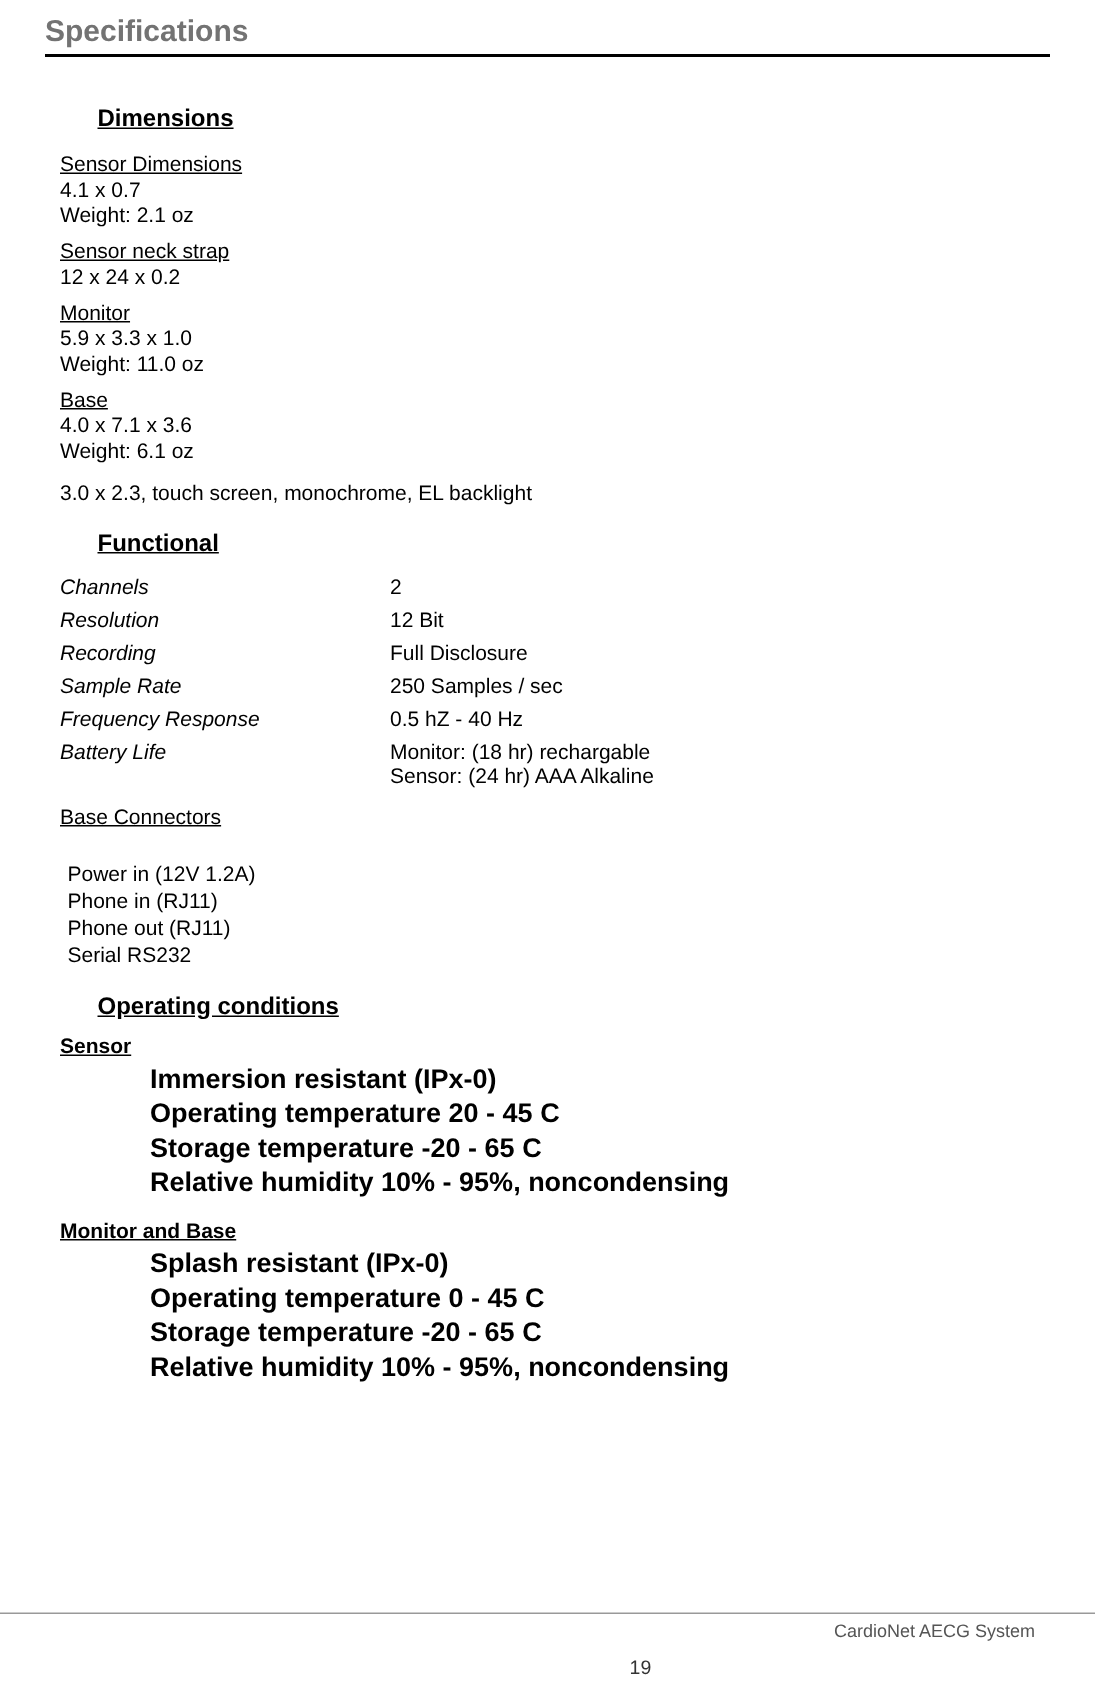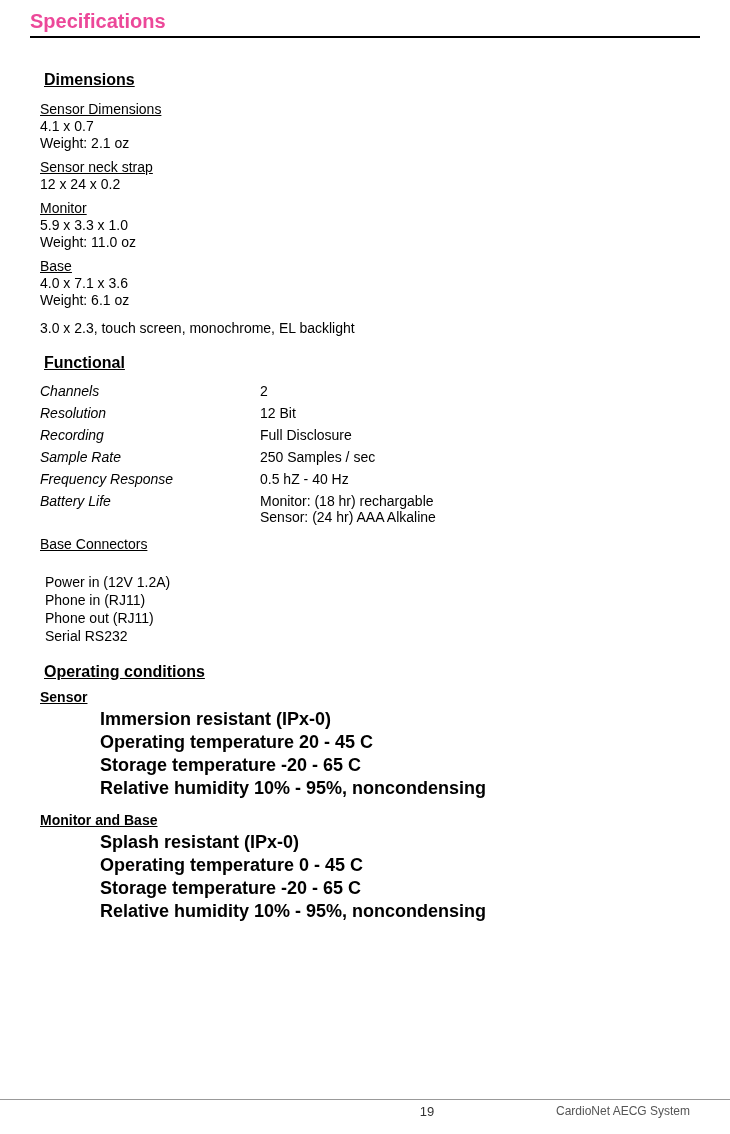--- a/index.html
+++ b/index.html
@@ -34,41 +34,41 @@
     }
 
     
     .page-title-section {
       padding: 10px 30px 5px 30px;
     }
 
     .page-title {
       font-size: 20px;
       font-weight: bold;
-      color: #ec4899;
+      color: #737373;
     }
 
     .title-underline {
       height: 2px;
       background: #000;
       margin-top: 3px;
       width: 100%;
     }
 
     
     .content {
       padding: 10px 40px 20px 40px;
     }
 
     
     .section-header {
       font-size: 16px;
       font-weight: bold;
       text-decoration: underline;
-      margin: 18px 0 8px 4px;
+      margin: 18px 0 8px 25px;
     }
 
     
     .dimensions-grid {
       display: grid;
       grid-template-columns: 1fr;
       gap: 0;
       margin-bottom: 5px;
     }
 
@@ -178,20 +178,21 @@
       justify-content: space-between;
       padding-left: 40px;
       padding-right: 40px;
     }
 
     .footer-page {
       font-size: 13px;
       color: #333;
       text-align: center;
       flex: 1;
+      margin-top: 24px;
     }
 
     .footer-brand {
       font-size: 12px;
       color: #555;
     }
 
     
     .logo-wrapper {
       display: flex;

